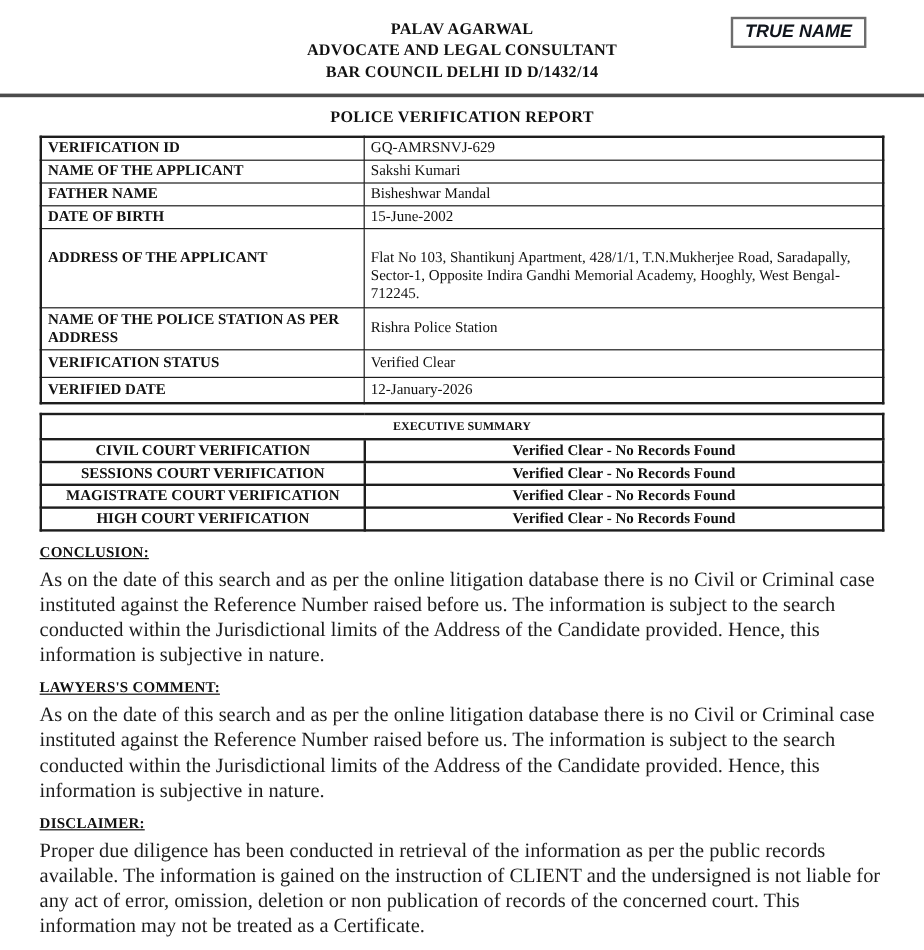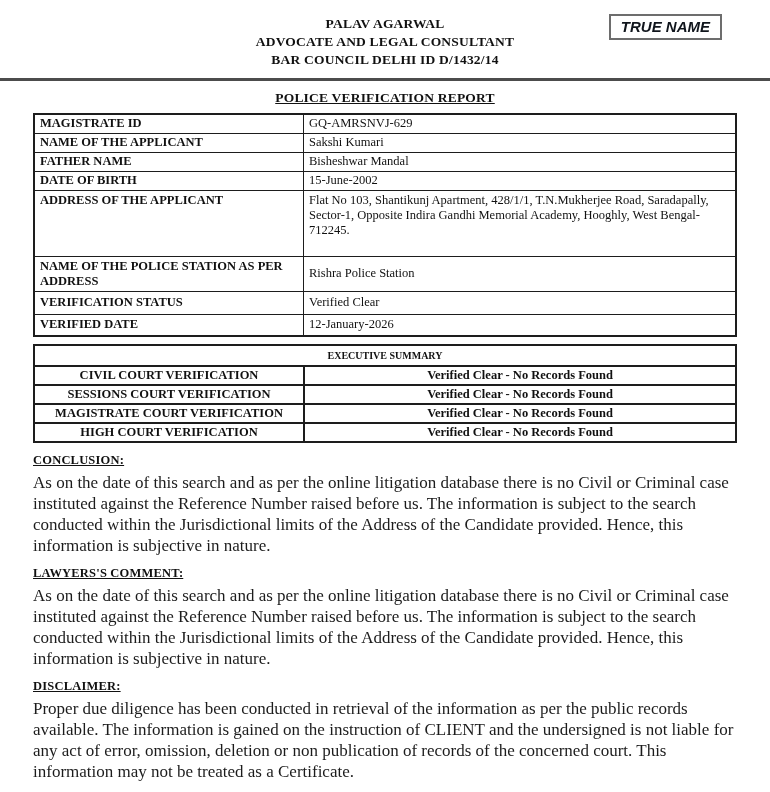--- a/index.html
+++ b/index.html
@@ -22,39 +22,39 @@
     position:absolute;top:14px;right:48px;
     border:2px solid #6d6d6d;
     padding:2px 10px 3px 10px;
     font-family:"Liberation Sans", sans-serif;
     font-style:italic;font-weight:bold;
     font-size:15px;color:#10151c;
     background:#fff;
   }
   .rule{height:3px;background:#4c4c4c;margin-top:9px;}
   .doc-title{text-align:center;font-weight:bold;font-size:13.5px;margin:9px 0 7px 0;}
-  .doc-title span{text-decoration:underline;letter-spacing:.2px;}
+  .doc-title span{letter-spacing:.2px;}
 
   .content{margin:0 33px;}
 
   
   table.details{
     width:100%;border-collapse:collapse;
     border:2px solid #1d1d1d;
     font-size:12.5px;
   }
   table.details td{
     border:1px solid #1d1d1d;
     padding:1px 5px;
     vertical-align:middle;
   }
   table.details td.lbl{width:258px;font-weight:bold;}
   tr.r-std{height:19px;}
   tr.r-addr{height:66px;}
-  tr.r-addr td{vertical-align:top;padding-top:2px;}
+  tr.r-addr td{vertical-align:top;padding-top:16px;}
   tr.r-ps{height:35px;}
   tr.r-vs{height:23px;}
   tr.r-vd{height:22px;}
 
   
   table.summary{
     width:100%;border-collapse:collapse;
     border:2px solid #1d1d1d;
     font-size:12.5px;
     margin-top:7px;
@@ -103,21 +103,21 @@
 
 <div class="doc-title">
   <span>POLICE VERIFICATION REPORT</span>
 </div>
 
 <div class="content">
 
   <table class="details">
     <tbody>
       <tr class="r-std">
-        <td class="lbl">MAGISTRATE ID</td>
+        <td class="lbl">VERIFICATION ID</td>
         <td>GQ-AMRSNVJ-629</td>
       </tr>
       <tr class="r-std">
         <td class="lbl">NAME OF THE APPLICANT</td>
         <td>Sakshi Kumari</td>
       </tr>
       <tr class="r-std">
         <td class="lbl">FATHER NAME</td>
         <td>Bisheshwar Mandal</td>
       </tr>

